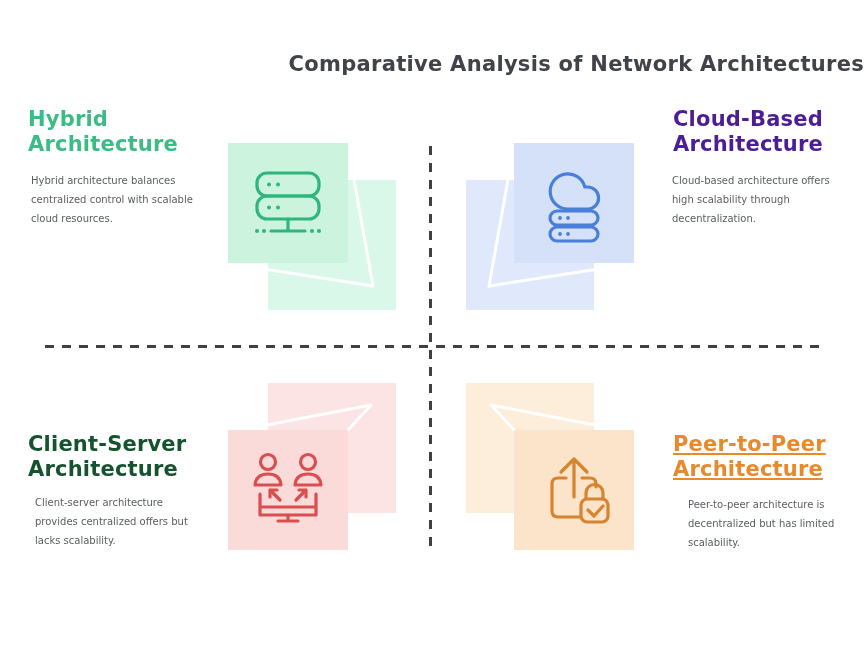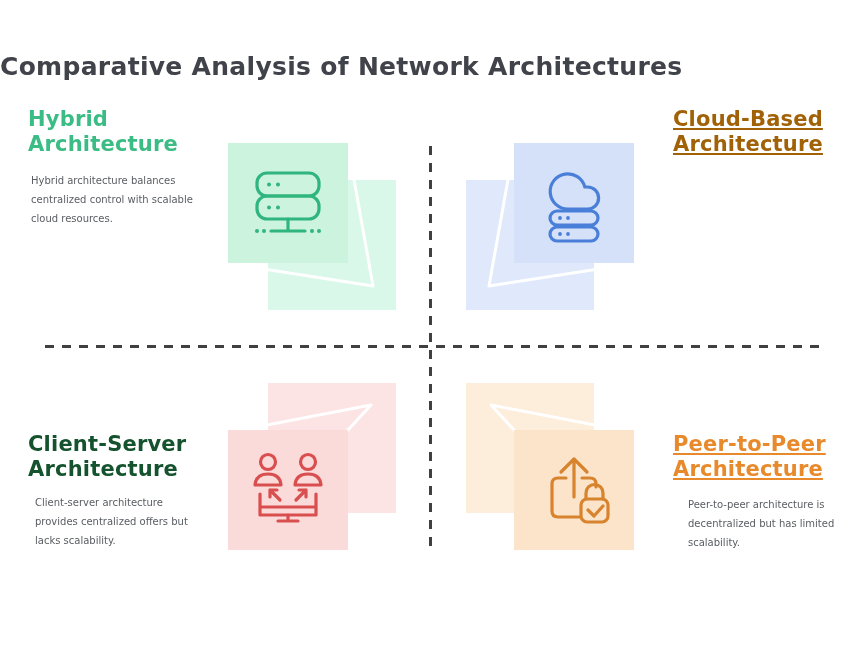--- a/index.html
+++ b/index.html
@@ -1,22 +1,22 @@
 <!DOCTYPE html>
 <html><head>
 <meta charset="utf-8">
 <style>
   html,body{margin:0;padding:0;background:#ffffff;}
   .canvas{
     position:relative;width:864px;height:648px;background:#ffffff;overflow:hidden;
     font-family:"DejaVu Sans","Liberation Sans",sans-serif;
   }
   .main-title{
-    position:absolute;left:0;top:52px;width:864px;text-align:left;
-    font-size:25px;font-weight:bold;color:#404349;letter-spacing:.3px;
+    position:absolute;left:0;top:52px;width:864px;text-align:right;
+    font-size:21px;font-weight:bold;color:#404349;letter-spacing:.3px;
   }
   .q-title{
     position:absolute;font-size:21px;font-weight:bold;line-height:25px;letter-spacing:.2px;
   }
   .q-desc{
     position:absolute;font-size:10px;line-height:19px;color:#595d62;
   }
   .alignR{}
   .alignL{text-align:left;}
   .t-hybrid{left:28px;top:107px;width:162px;}
@@ -64,21 +64,22 @@
         <circle cx="21" cy="44.5" r="2"></circle>
           <circle cx="30" cy="44.5" r="2"></circle>
         <circle cx="9" cy="68" r="2"></circle>
           <circle cx="16" cy="68" r="2"></circle>
         <circle cx="64" cy="68" r="2"></circle>
           <circle cx="71" cy="68" r="2"></circle>
       </g>
     </g>
   </svg>
 
-  <div class="q-title alignL t-cloud" style="color: #a16207; text-decoration: underline;">Cloud-Based Architecture</div>
+  <div class="q-title alignL t-cloud" style="color: #4c1d95;">Cloud-Based Architecture</div>
+  <div class="q-desc alignL d-cloud">Cloud-based architecture offers high scalability through decentralization.</div>
 
   <svg class="iconblock" style="left:464px;top:140px" width="176" height="172" viewBox="0 0 176 172">
     <rect x="2" y="40" width="128" height="130" fill="#dfe9fb"></rect>
     <path d="M50 6 L25 146 M167 124 L25 146" stroke="#ffffff" stroke-width="3" fill="none" stroke-linecap="round"></path>
     <rect x="50" y="3" width="120" height="120" fill="#d4e1f8"></rect>
     <g transform="translate(70,23)" stroke="#4a7fd9" stroke-width="3.2" fill="none" stroke-linecap="round" stroke-linejoin="round">
       <path transform="translate(14,2) scale(2.2)" vector-effect="non-scaling-stroke" d="M18 10h-1.26A8 8 0 1 0 9 20h9a5 5 0 0 0 0-10z"></path>
       <rect x="16" y="48" width="48" height="14" rx="7"></rect>
       <rect x="16" y="64" width="48" height="14" rx="7"></rect>
       <g fill="#4a7fd9" stroke="none">

